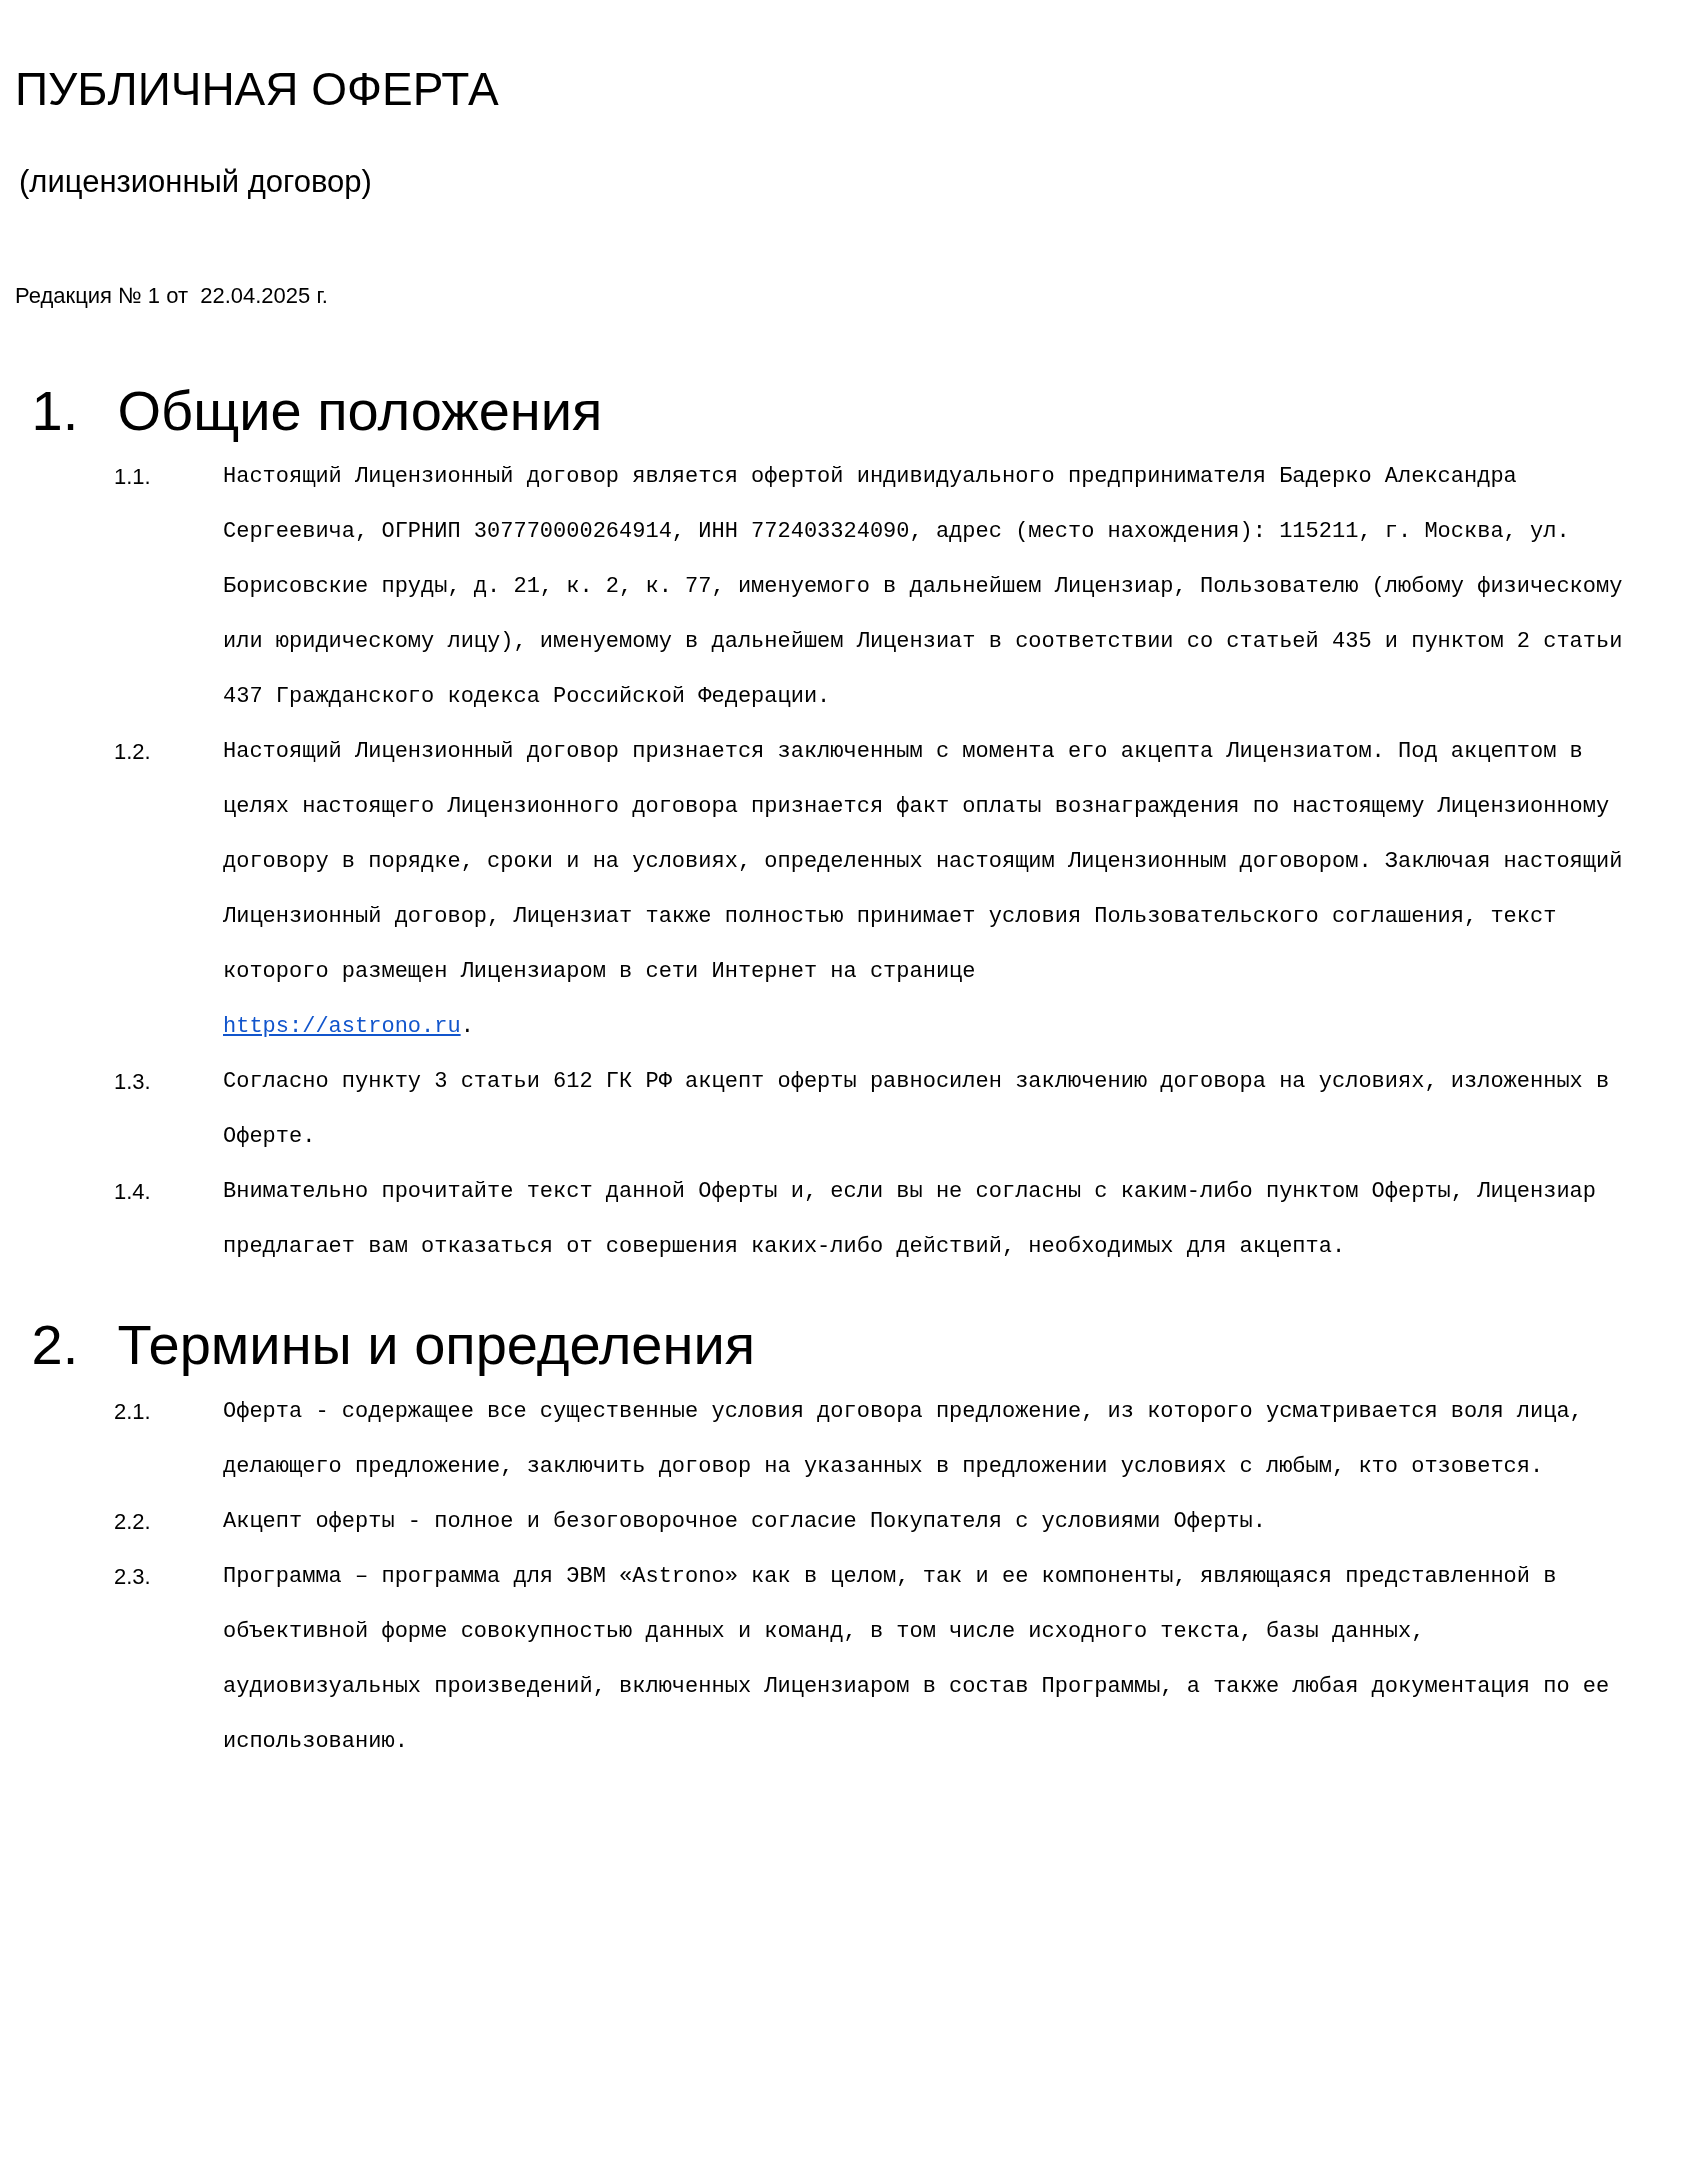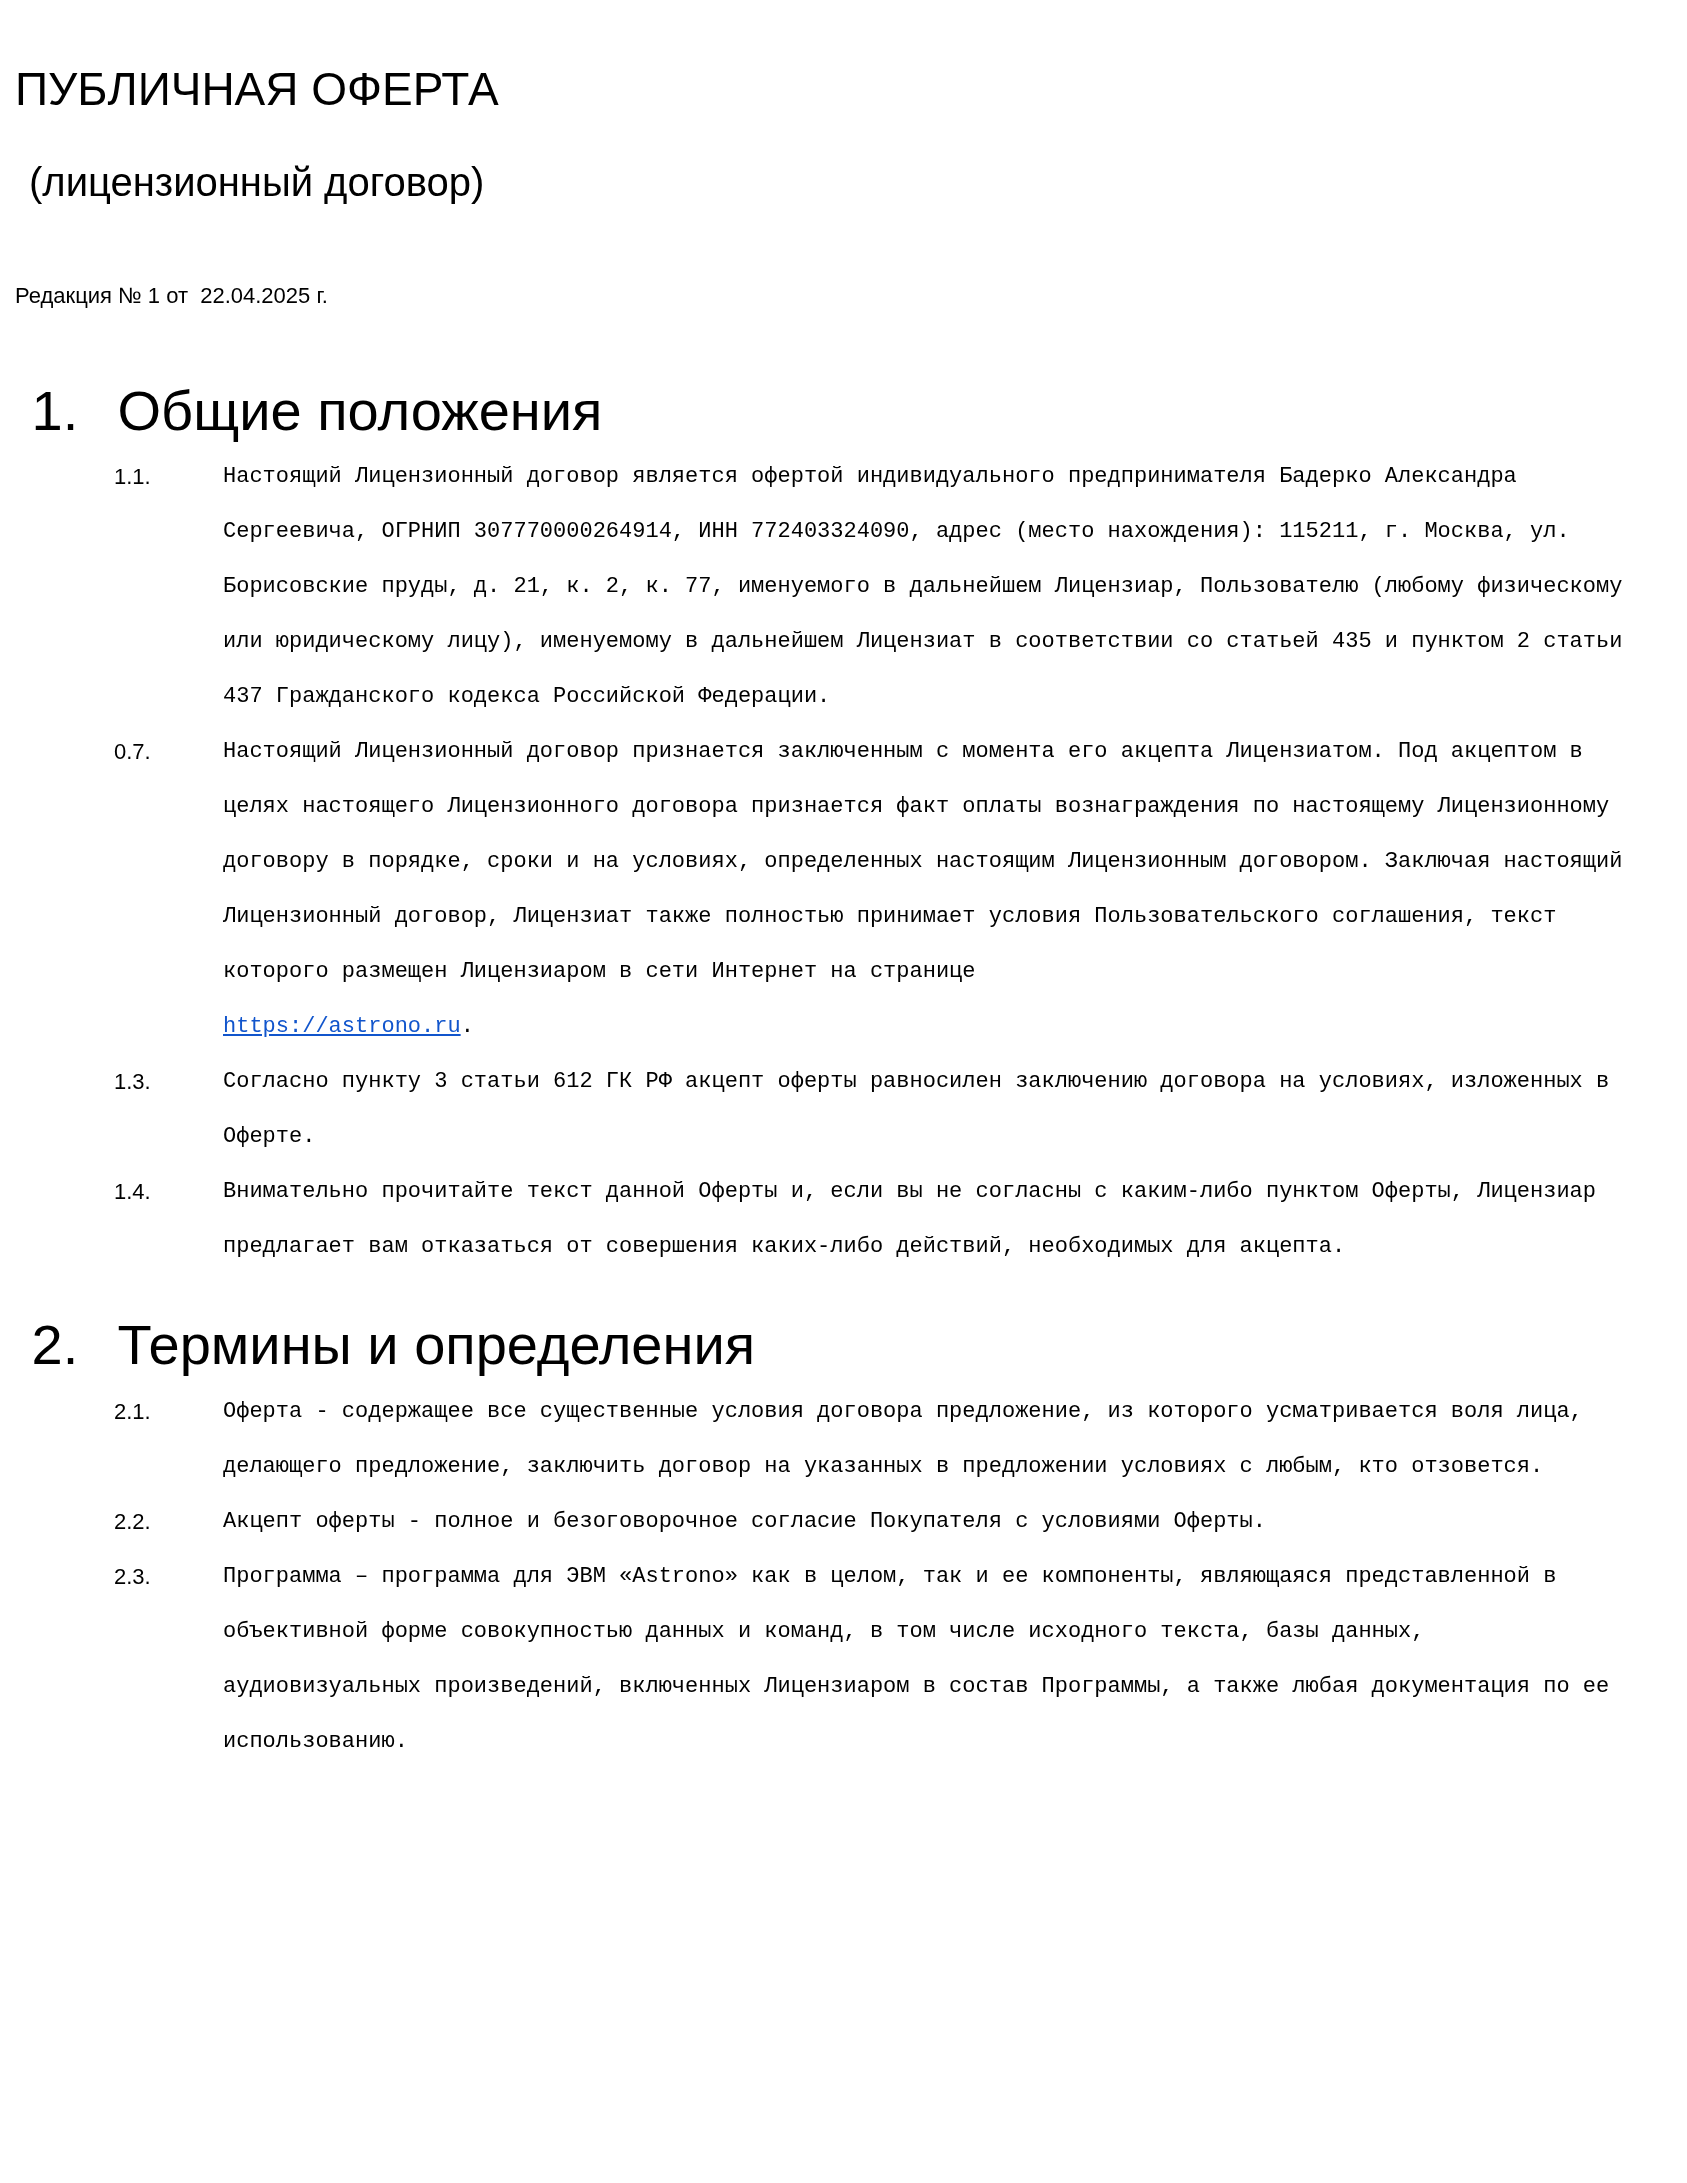--- a/index.html
+++ b/index.html
@@ -16,22 +16,22 @@
     overflow: hidden;
   }
   .doc-title {
     margin: 0;
     font-size: 46px;
     line-height: 86px;
     font-weight: 400;
     letter-spacing: 0;
   }
   .doc-subtitle {
-    margin: 30px 0 0 14px;
-    font-size: 40px;
+    margin: 30px 0 0 4px;
+    font-size: 31px;
     line-height: 40px;
   }
   .doc-revision {
     margin: 74px 0 0 0;
     font-size: 22px;
     line-height: 40px;
     white-space: pre-wrap;
   }
   .section-heading {
     display: grid;
@@ -79,21 +79,21 @@
   <div class="items">
 
     <div class="item">
       <span class="item-number">1.1.</span>
       <div class="item-text">
         <span>Настоящий Лицензионный договор является офертой индивидуального предпринимателя Бадерко Александра Сергеевича, ОГРНИП 307770000264914, ИНН 772403324090, адрес (место нахождения): 115211, г. Москва, ул. Борисовские пруды, д. 21, к. 2, к. 77, именуемого в дальнейшем Лицензиар, Пользователю (любому физическому или юридическому лицу), именуемому в дальнейшем Лицензиат в соответствии со статьей 435 и пунктом 2 статьи 437 Гражданского кодекса Российской Федерации.</span>
       </div>
     </div>
 
     <div class="item">
-      <span class="item-number">0.7.</span>
+      <span class="item-number">1.2.</span>
       <div class="item-text">
         <span>Настоящий Лицензионный договор признается заключенным с момента его акцепта Лицензиатом. Под акцептом в целях настоящего Лицензионного договора признается факт оплаты вознаграждения по настоящему Лицензионному договору в порядке, сроки и на условиях, определенных настоящим Лицензионным договором. Заключая настоящий Лицензионный договор, Лицензиат также полностью принимает условия Пользовательского соглашения, текст которого размещен Лицензиаром в сети Интернет на странице</span><br>
         <a class="doc-link" href="#">https://astrono.ru</a><span>.</span>
       </div>
     </div>
 
     <div class="item">
       <span class="item-number">1.3.</span>
       <div class="item-text">
         <span>Согласно пункту 3 статьи 612 ГК РФ акцепт оферты равносилен заключению договора на условиях, изложенных в Оферте.</span>

